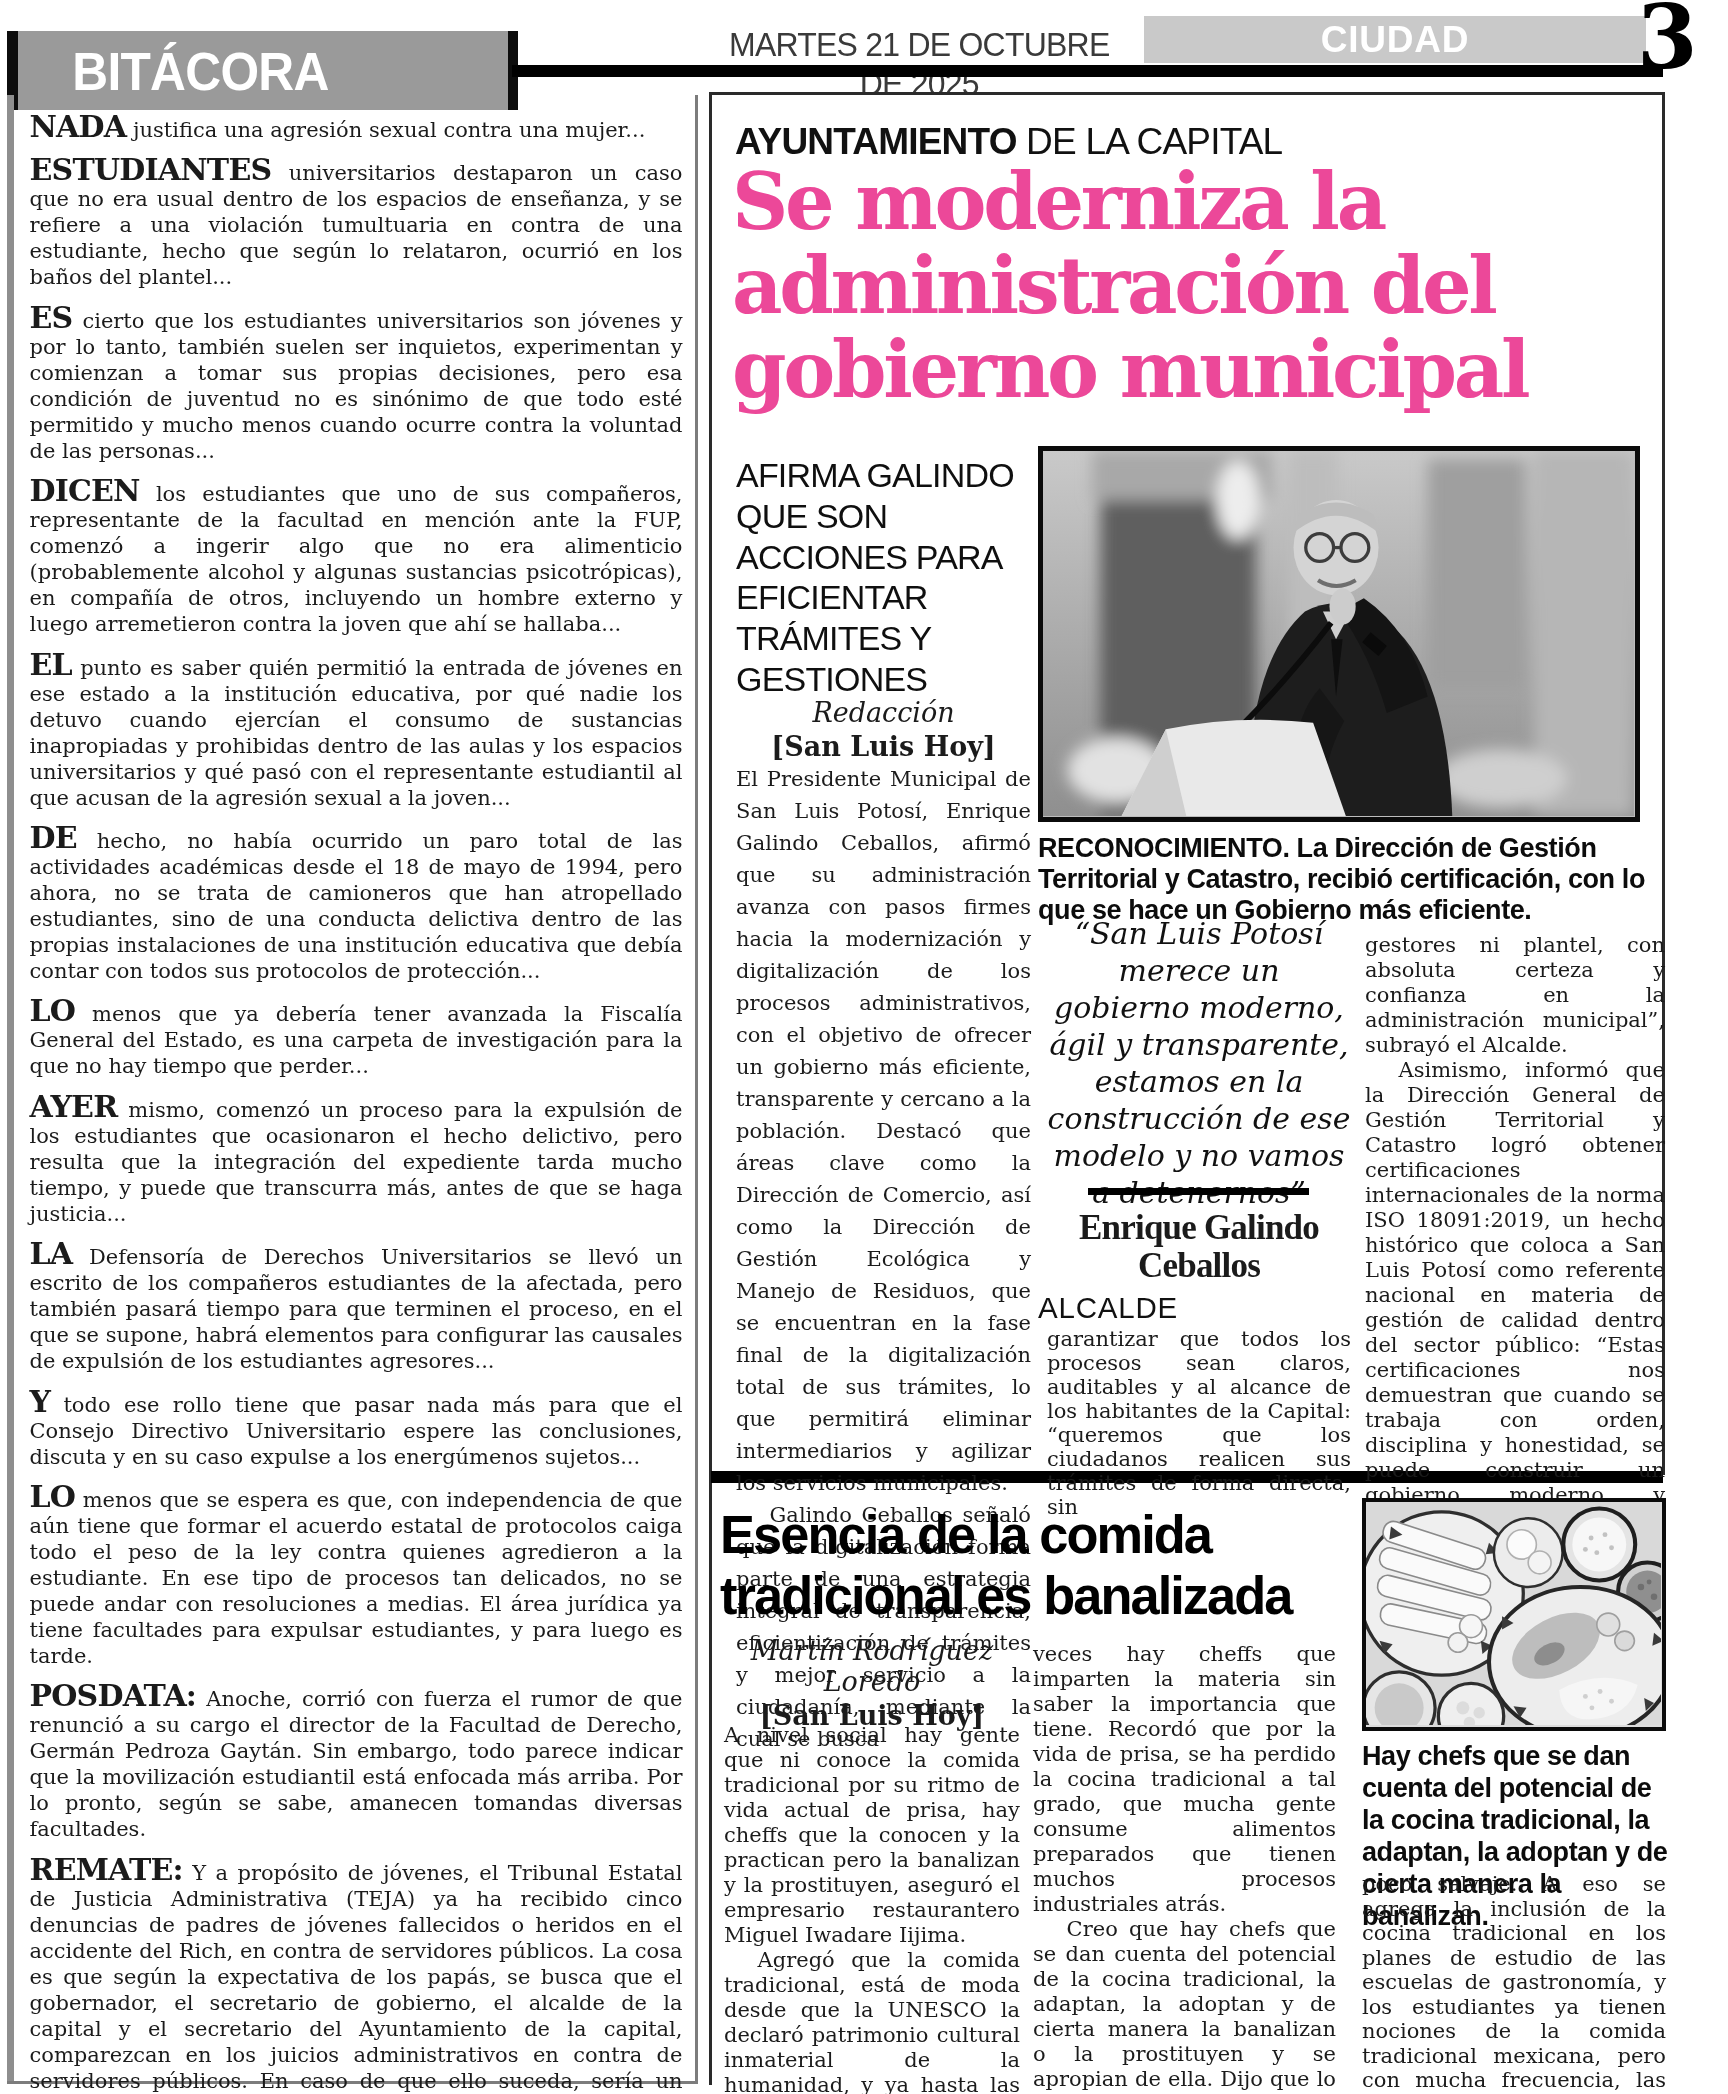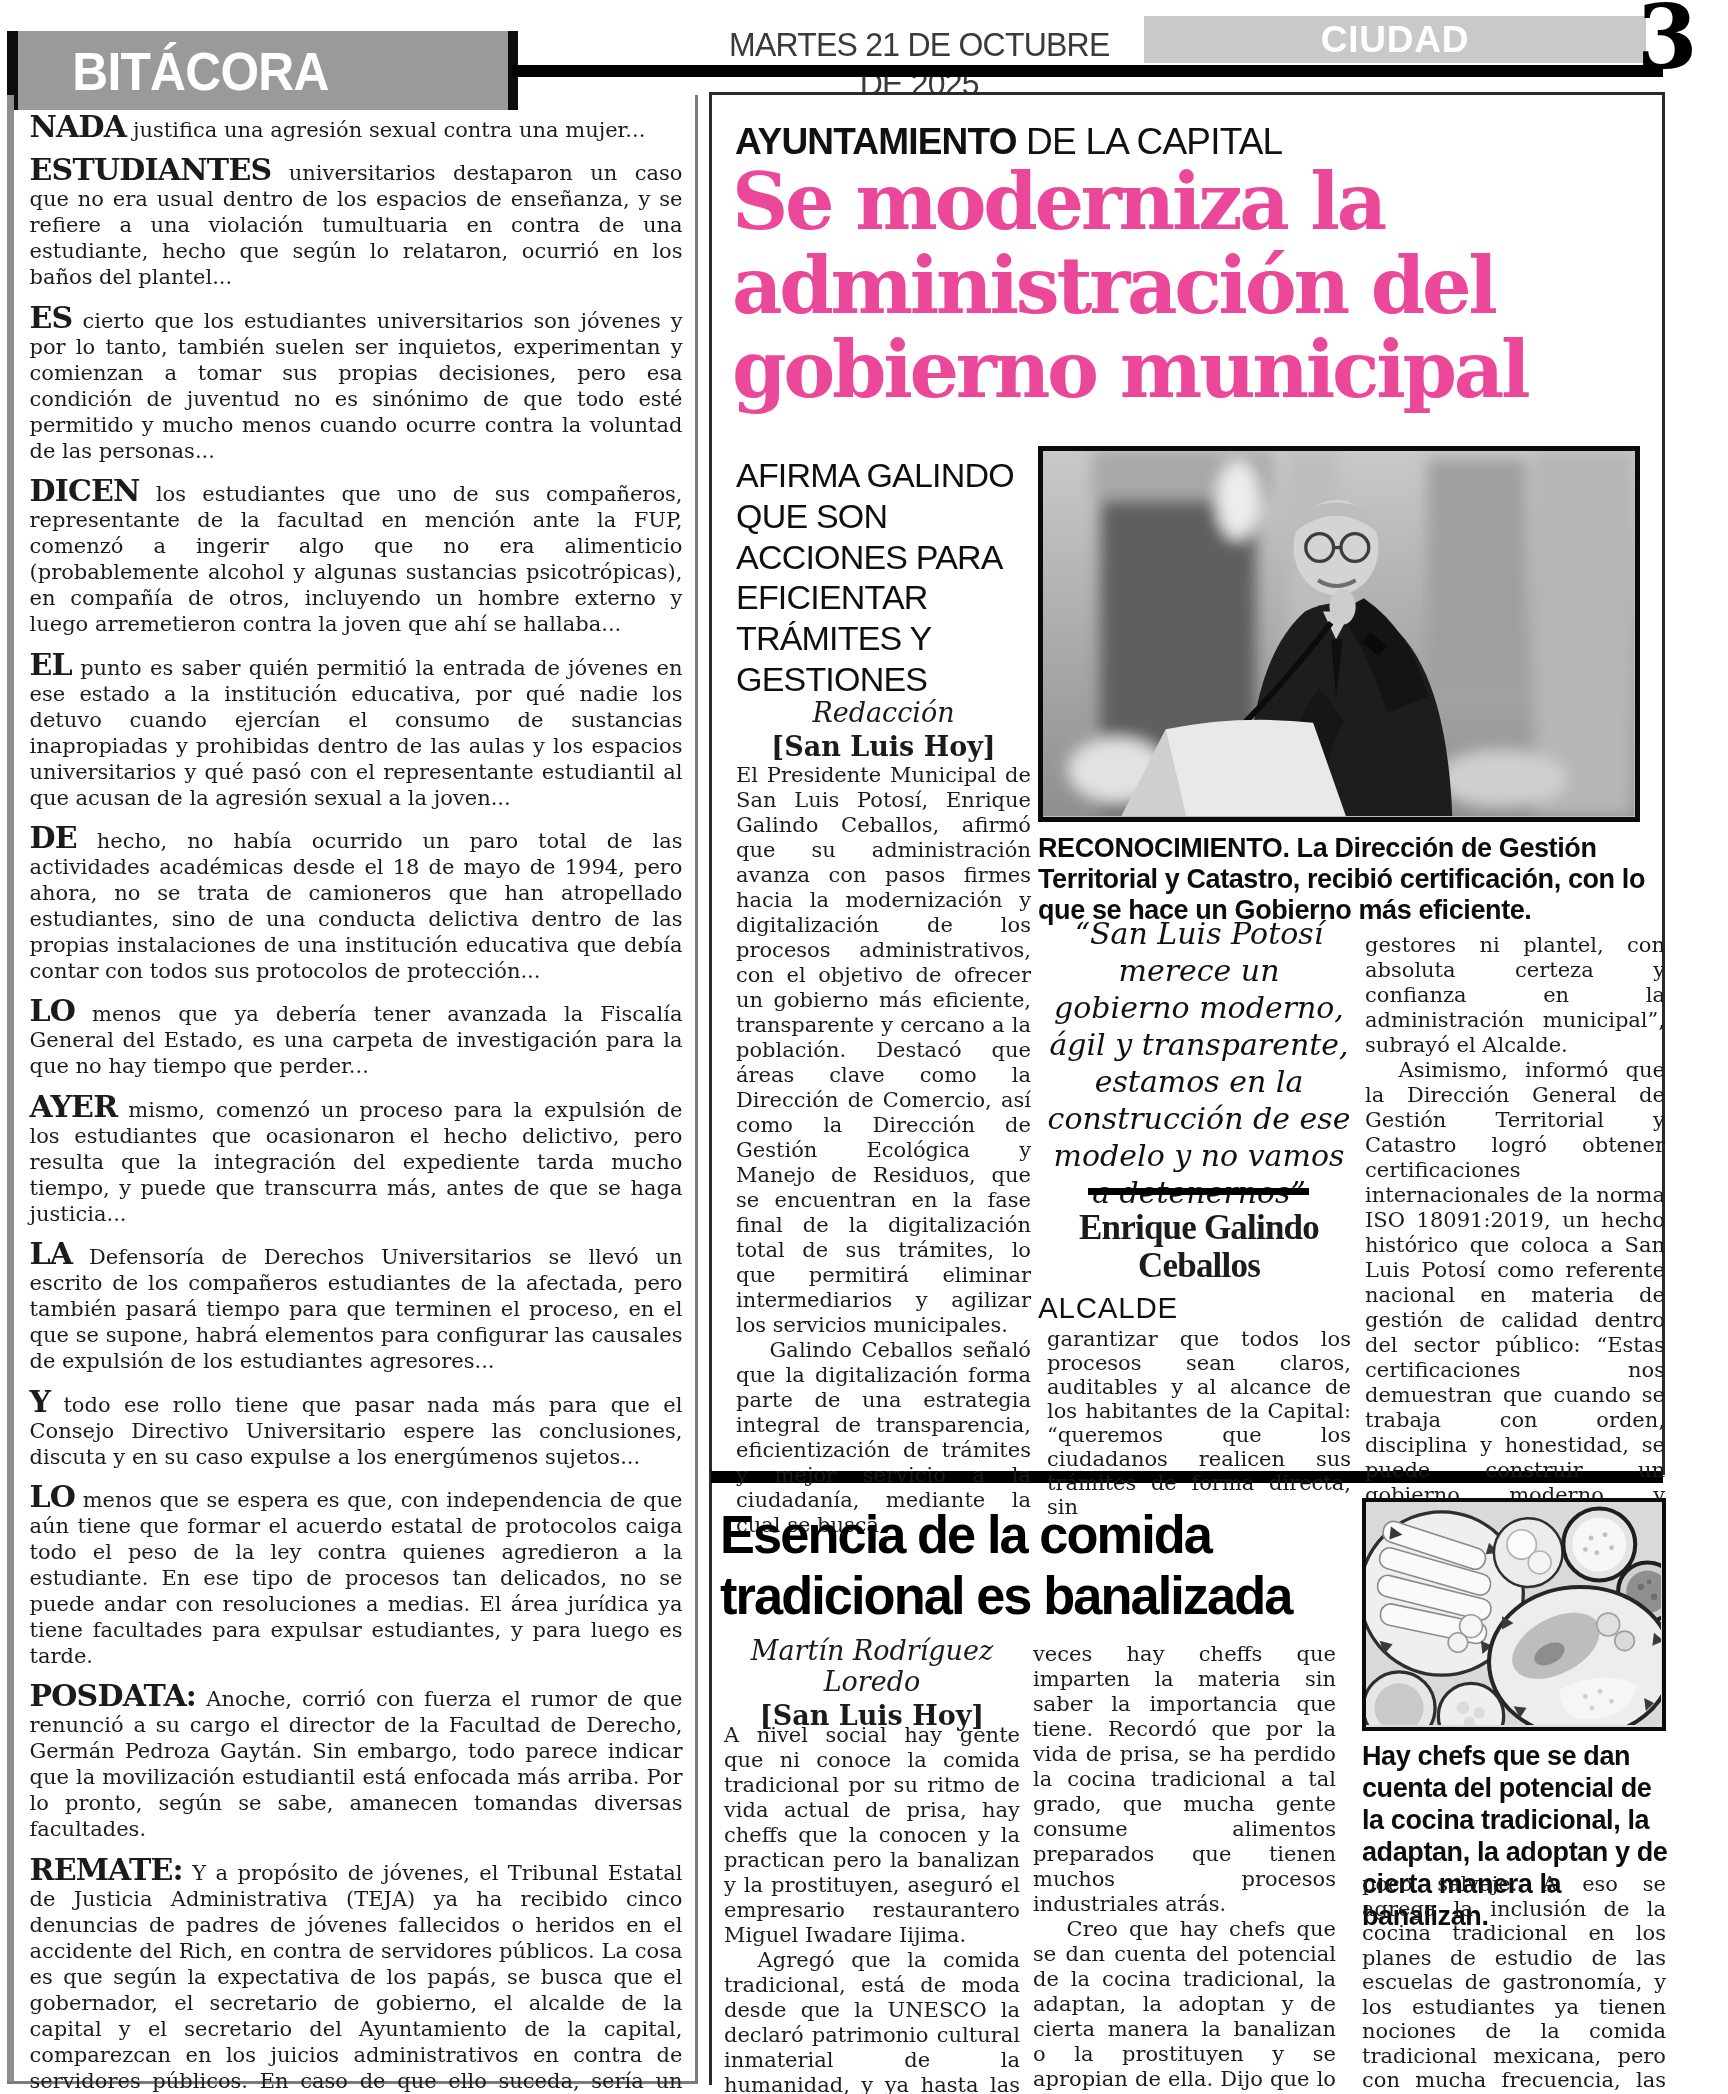--- a/index.html
+++ b/index.html
@@ -41,21 +41,21 @@
     font-size:78px;line-height:1.08;letter-spacing:-3.3px;color:#ec4899;}
   #subhead{left:736px;top:455px;width:304px;font-family:"Liberation Sans",sans-serif;font-size:34px;
     line-height:1.2;color:#0f0f0f;letter-spacing:-0.8px;}
   .byline{text-align:center;}
   .byline .auth{font-style:italic;font-size:27px;font-family:"DejaVu Serif",serif;}
   .byline .outlet{font-weight:bold;font-size:27px;font-family:"DejaVu Serif",serif;margin-top:3.3px;}
   #byline-main{left:736px;top:697px;width:295px;}
   .bodycol{font-size:21px;text-align:justify;}
   .bodycol p{margin:0;}
   .bodycol p + p{text-indent:1.6em;}
-  #m-col1{left:736px;top:763px;width:295px;line-height:25px;}
+  #m-col1{left:736px;top:763px;width:295px;line-height:32px;}
   #m-col2-cont{left:1047px;top:1327px;width:304px;line-height:24px;}
   #m-col3{left:1365px;top:933px;width:300px;line-height:25px;}
   
   #main-photo{left:1038px;top:446px;width:602px;height:376px;border:5.7px solid #0b0b0b;box-sizing:border-box;background:#bdbdbd;}
   #main-caption{left:1038px;top:833px;width:612px;font-family:"Liberation Sans",sans-serif;
     font-size:27px;line-height:31px;color:#0c0c0c;font-weight:600;letter-spacing:-0.4px;}
   #main-caption .lead{font-weight:800;text-align:right;}
   
   #pullquote{left:1046px;top:915px;width:306px;text-align:center;font-style:italic;
     font-size:30px;line-height:37px;font-family:"DejaVu Serif",serif;color:#111;}

